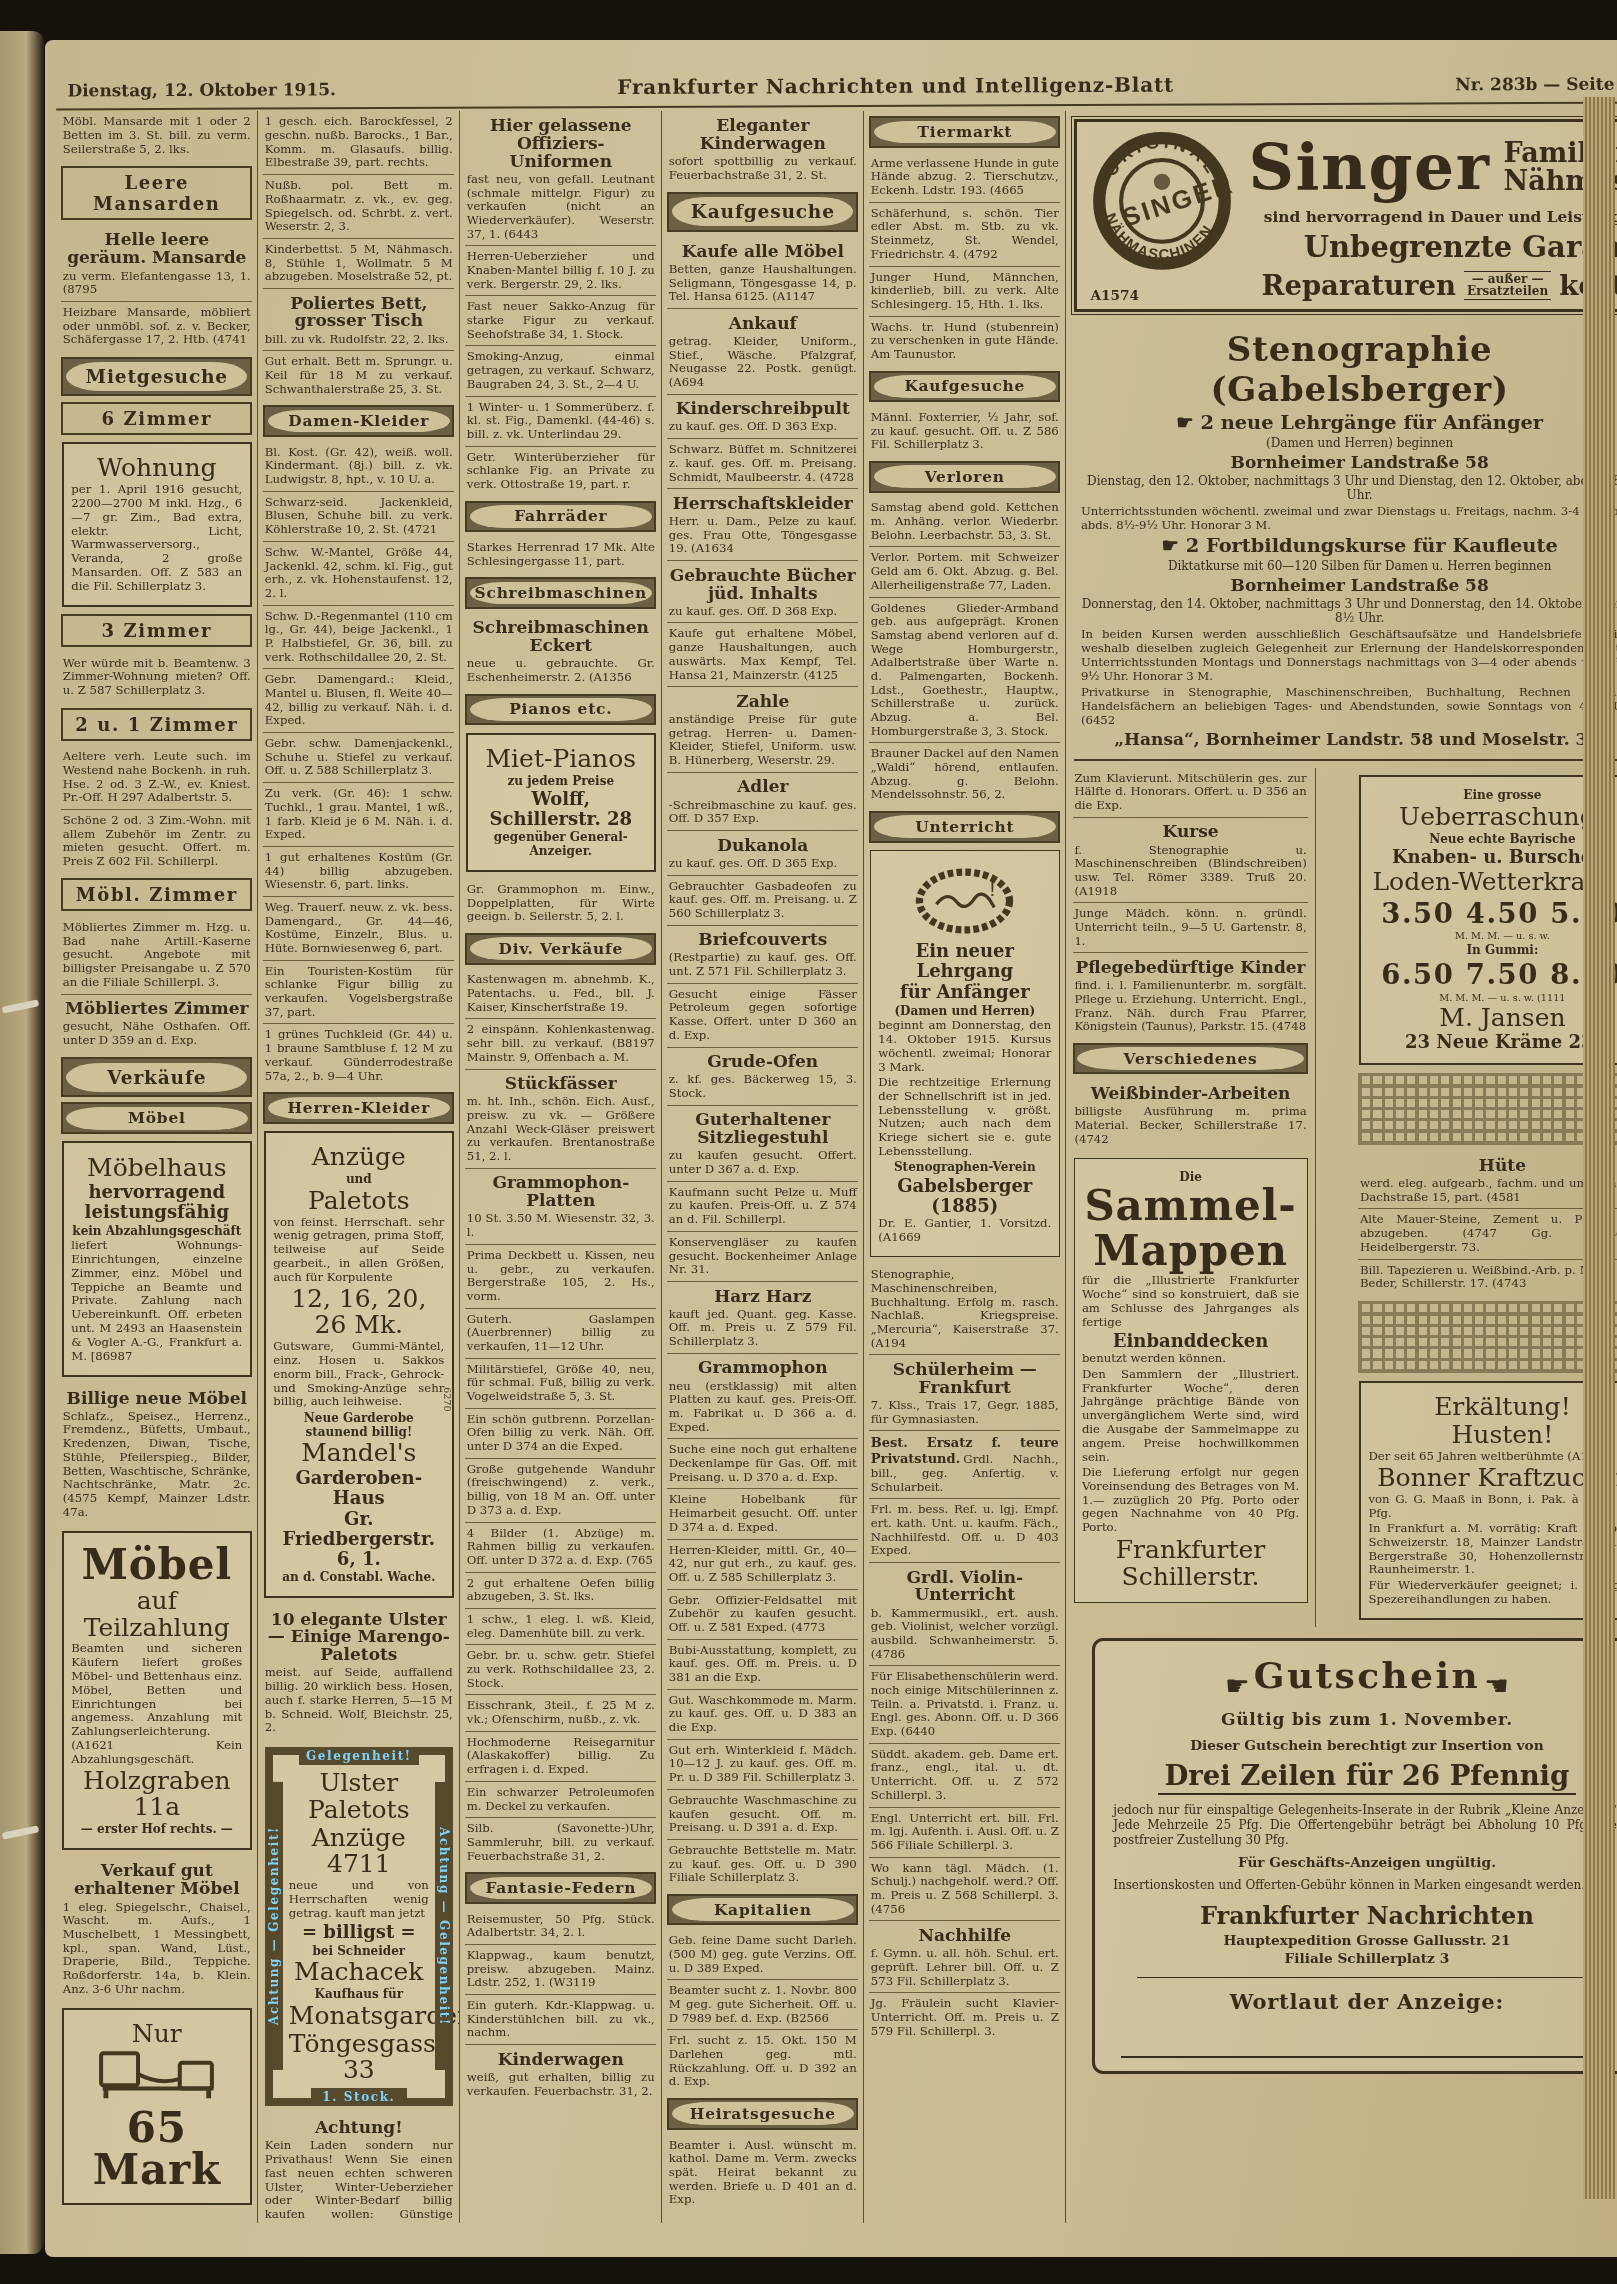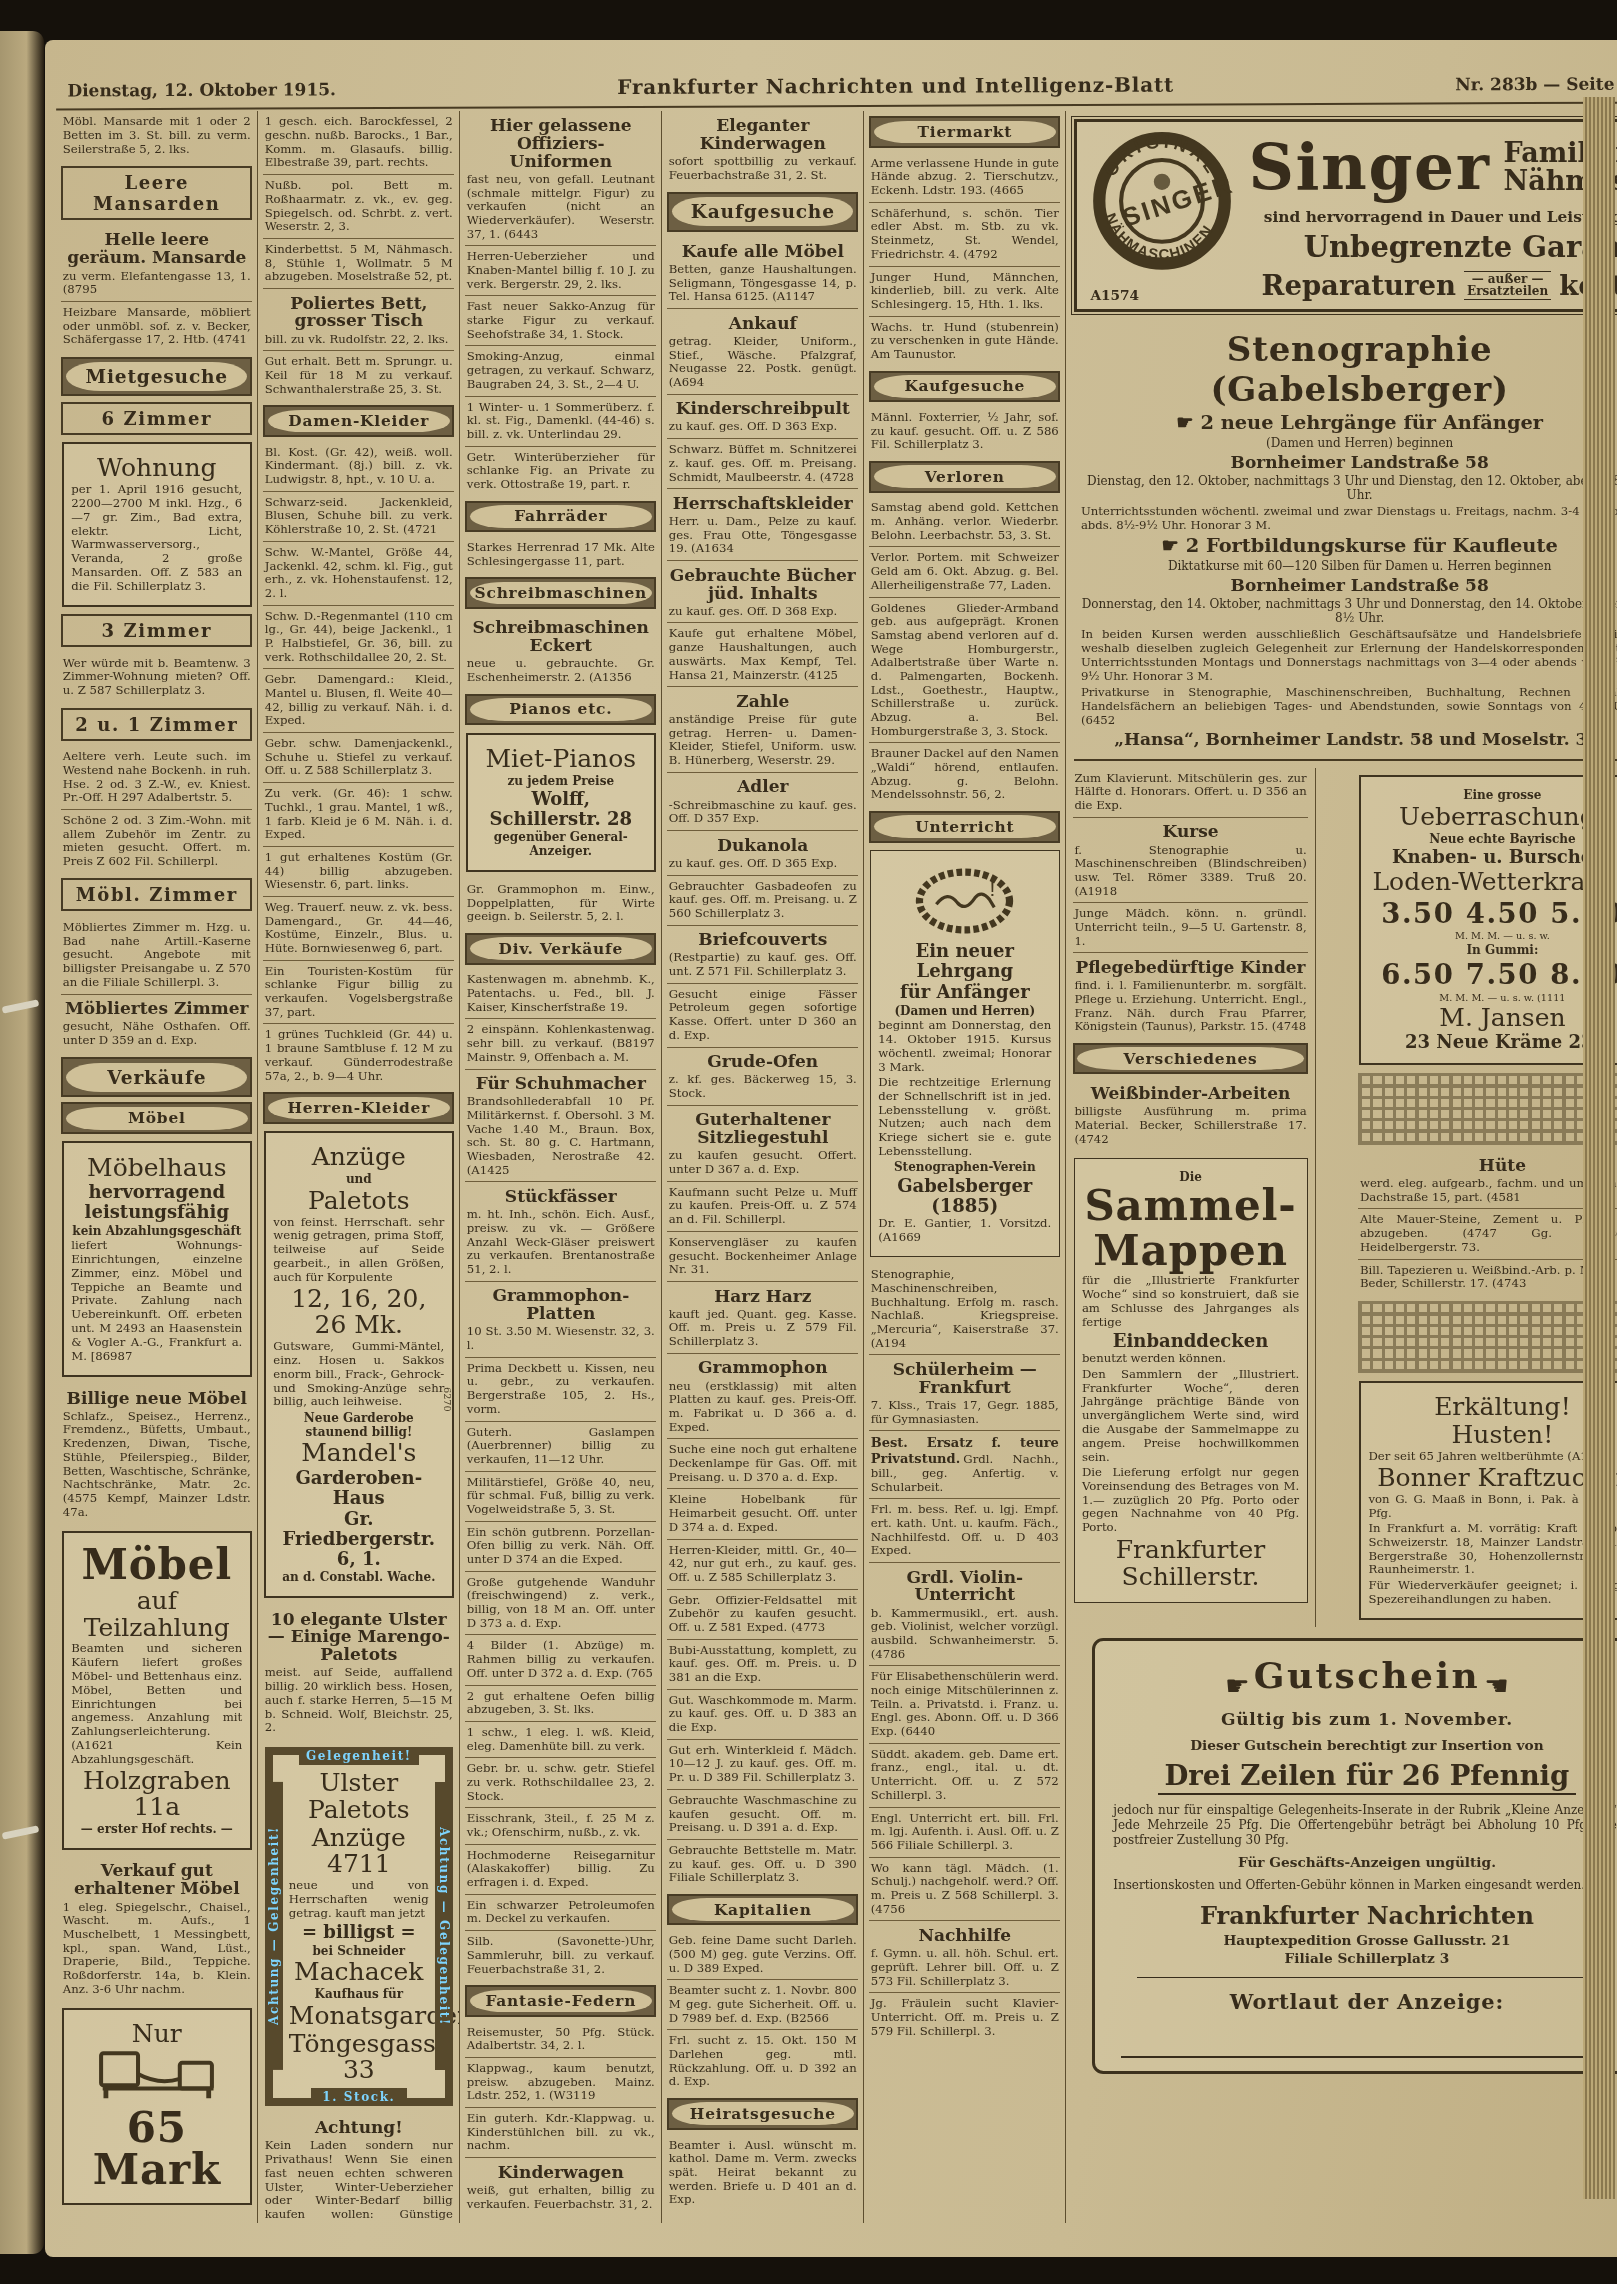--- a/index.html
+++ b/index.html
@@ -283,24 +283,20 @@
           <div class="ln t-lg">Wolff, Schillerstr. 28</div>
           <div class="ln t-mdb">gegenüber General-Anzeiger.</div>
         </div>
         <div class="ad"><div class="adb">Gr. Grammophon m. Einw., Doppelplatten, für Wirte geeign. b. Seilerstr. 5, 2. l.</div></div>
         <div class="sec small">
           <span class="sec-inner">Div. Verkäufe</span>
         </div>
         <div class="ad"><div class="adb">Kastenwagen m. abnehmb. K., Patentachs. u. Fed., bll. J. Kaiser, Kinscherfstraße 19.</div></div>
         <div class="ad"><div class="adb">2 einspänn. Kohlenkastenwag. sehr bill. zu verkauf. (B8197 Mainstr. 9, Offenbach a. M.</div></div>
         <div class="ad">
-          <div class="adh big">Für Schuhmacher</div>
-          <div class="adb">Brandsohllederabfall 10 Pf. Militärkernst. f. Obersohl. 3 M. Vache 1.40 M., Braun. Box, sch. St. 80 g. C. Hartmann, Wiesbaden, Nerostraße 42. (A1425</div>
-        </div>
-        <div class="ad">
           <div class="adh big">Stückfässer</div>
           <div class="adb">m. ht. Inh., schön. Eich. Ausf., preisw. zu vk. — Größere Anzahl Weck-Gläser preiswert zu verkaufen. Brentanostraße 51, 2. l.</div>
         </div>
         <div class="ad">
           <div class="adh big">Grammophon-Platten</div>
           <div class="adb">10 St. 3.50 M. Wiesenstr. 32, 3. l.</div>
         </div>
         <div class="ad"><div class="adb">Prima Deckbett u. Kissen, neu u. gebr., zu verkaufen. Bergerstraße 105, 2. Hs., vorm.</div></div>
         <div class="ad"><div class="adb">Guterh. Gaslampen (Auerbrenner) billig zu verkaufen, 11—12 Uhr.</div></div>
         <div class="ad"><div class="adb">Militärstiefel, Größe 40, neu, für schmal. Fuß, billig zu verk. Vogelweidstraße 5, 3. St.</div></div>

